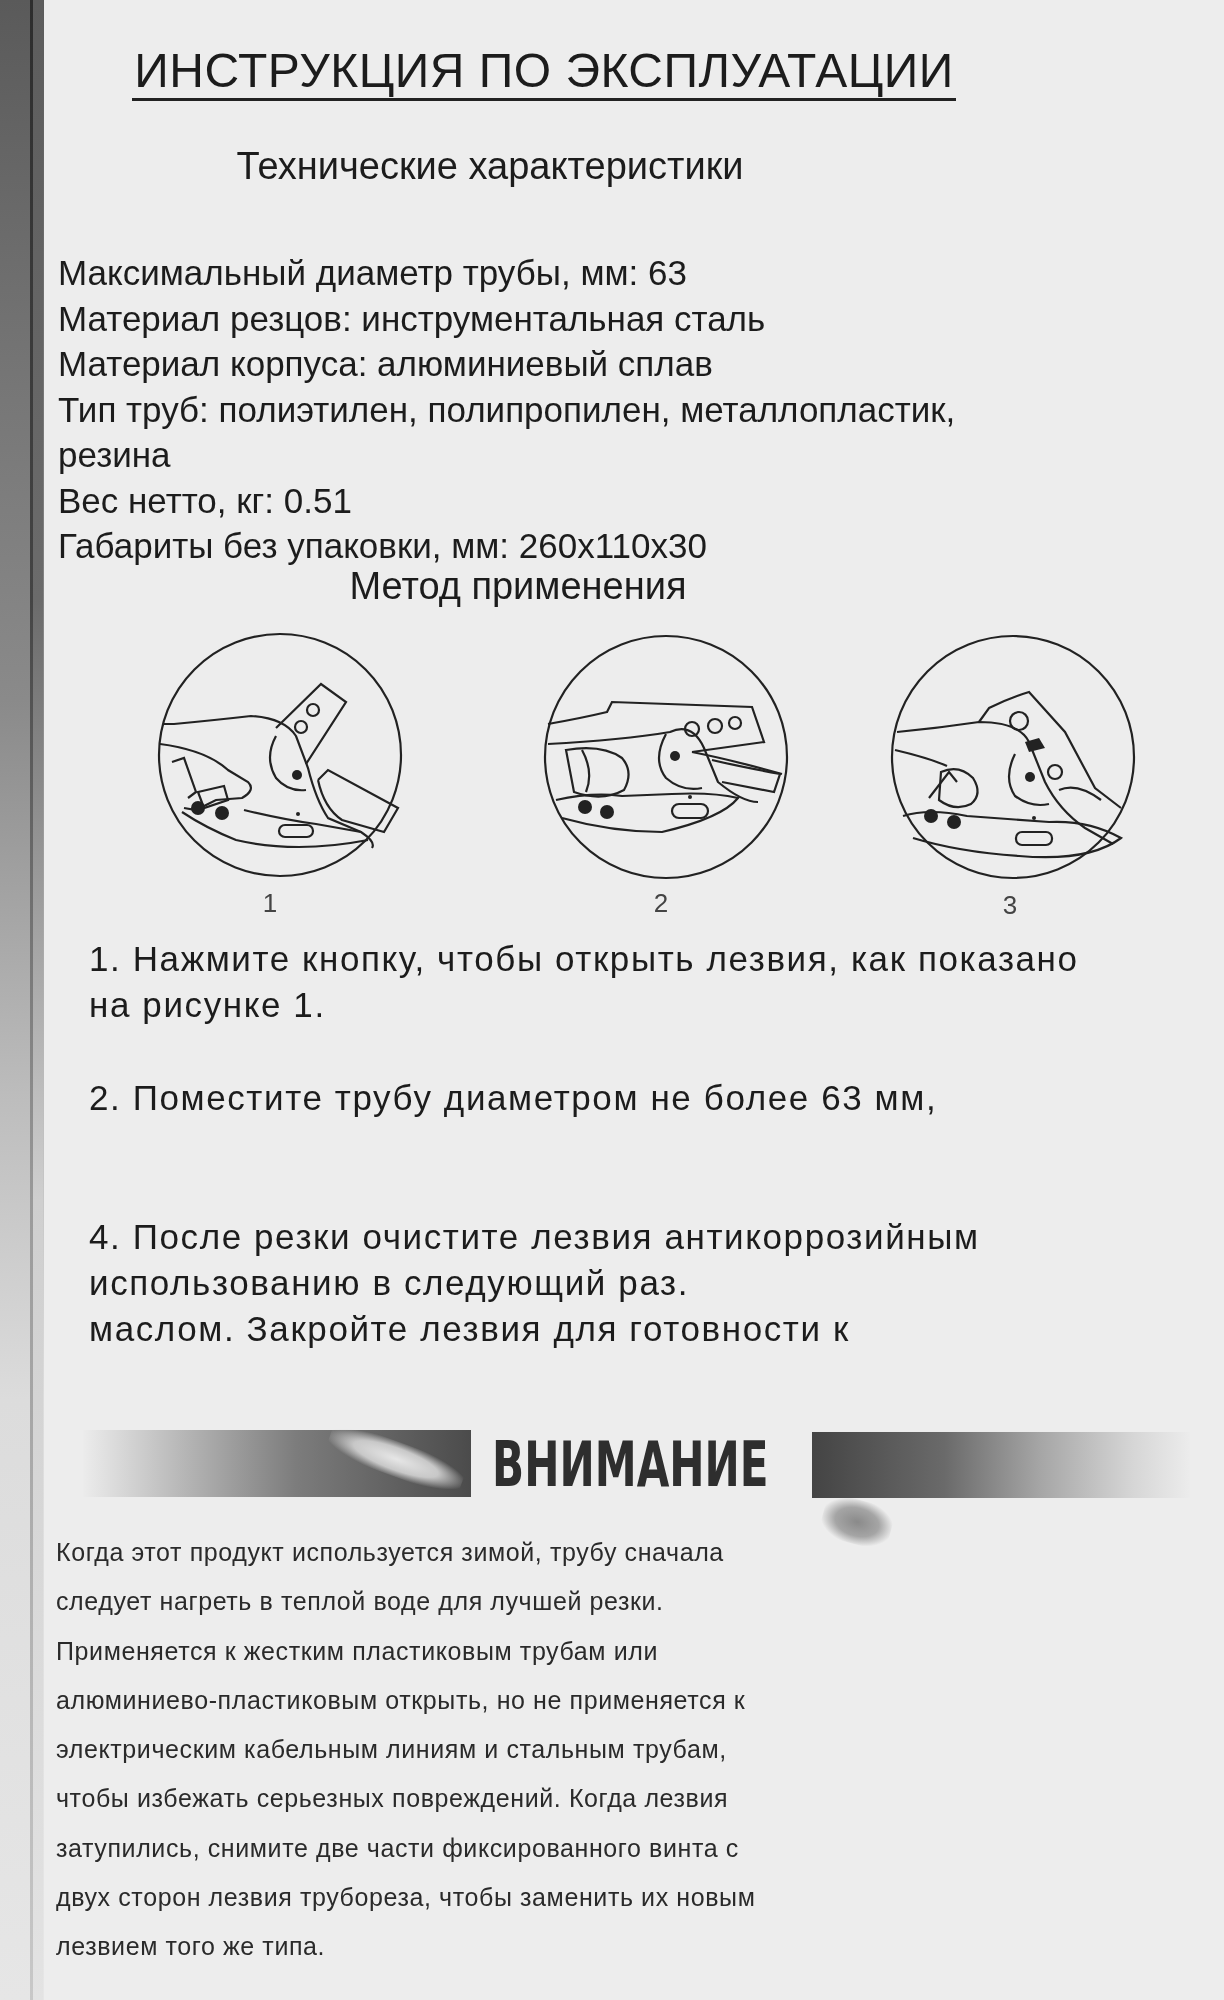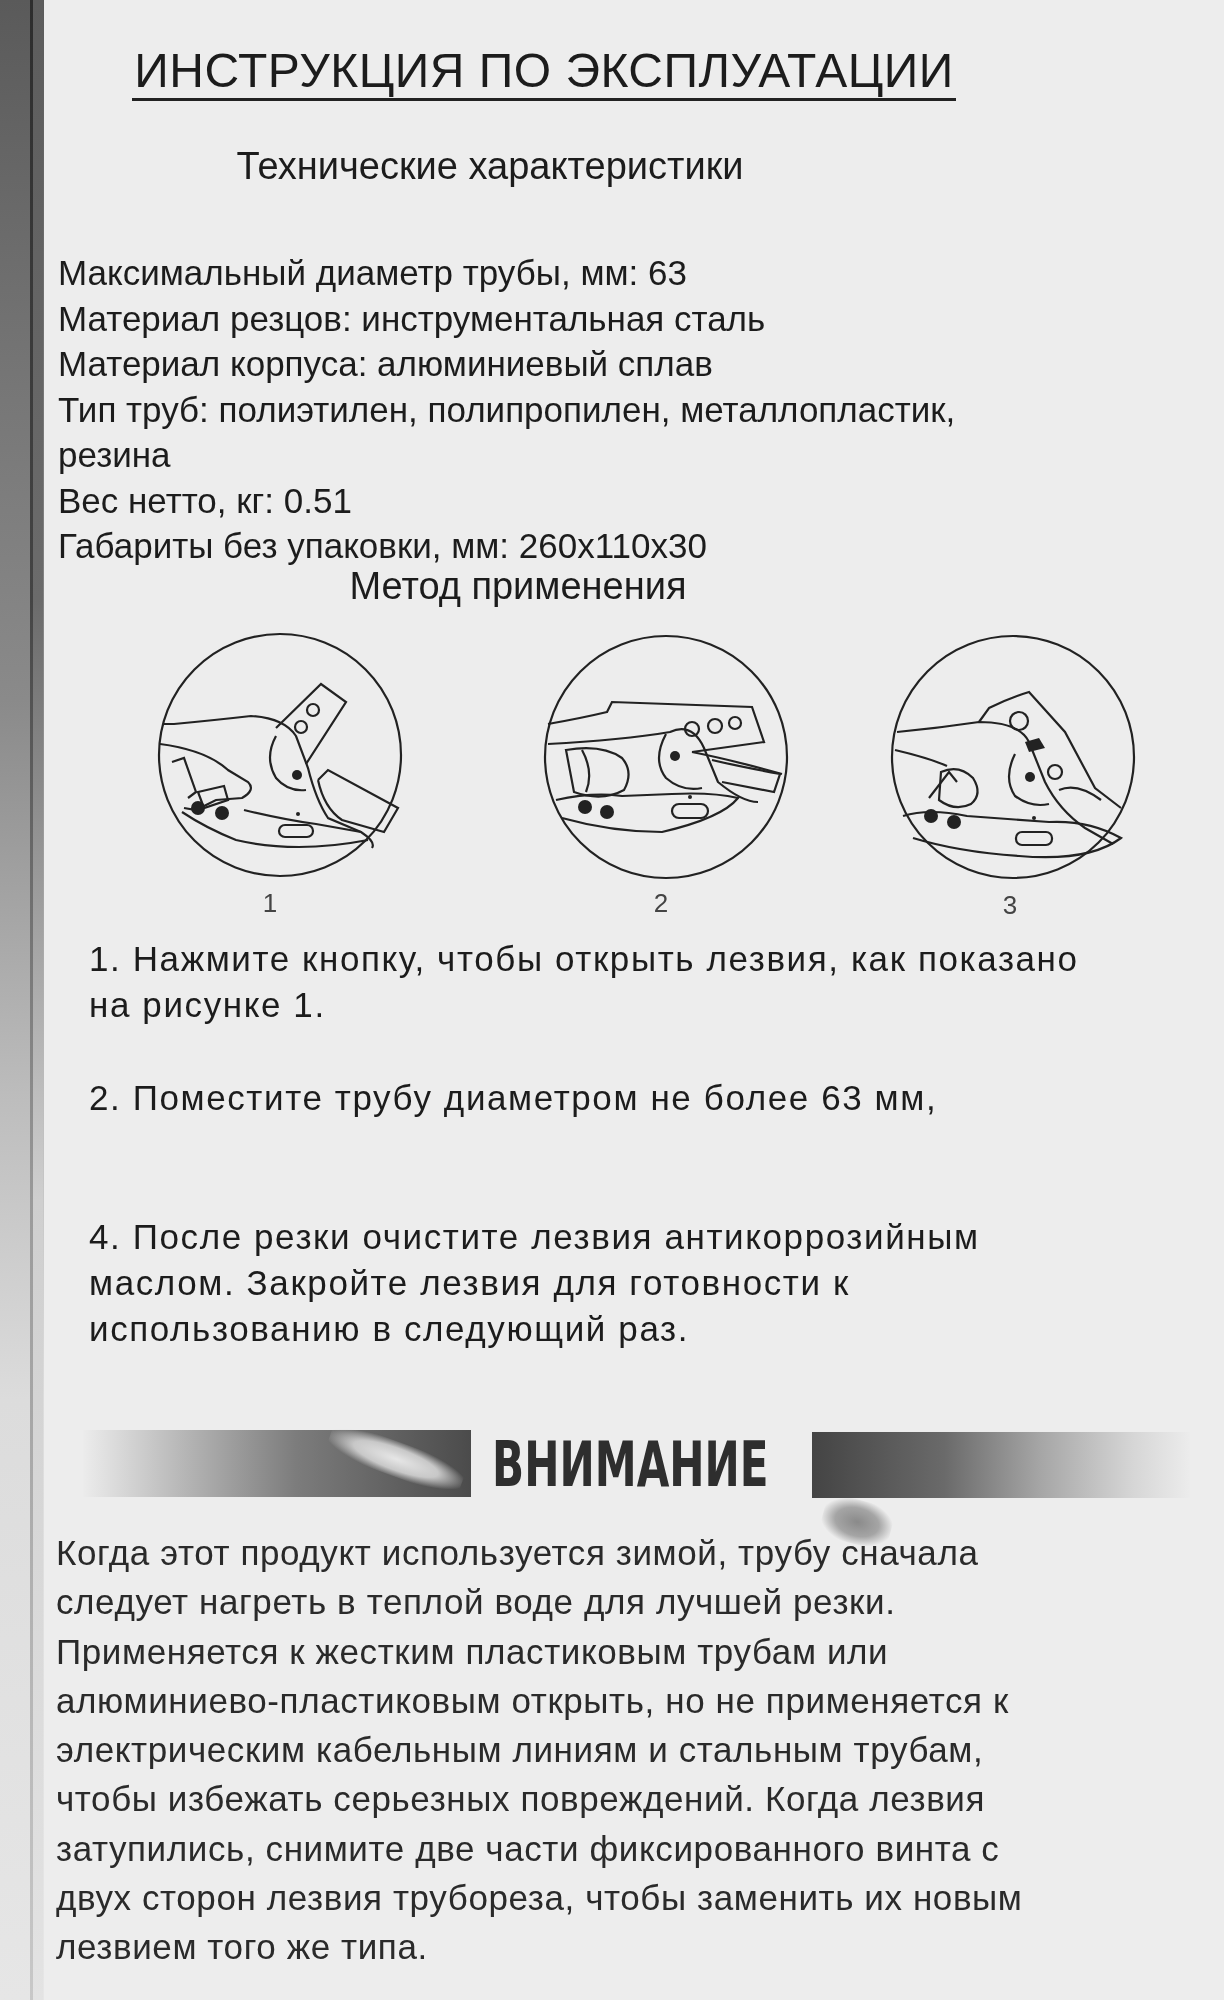--- a/index.html
+++ b/index.html
@@ -28,21 +28,21 @@
   .abs { position: absolute; white-space: nowrap; }
   .title {
     left: 0; width: 1088px; top: 44px; text-align: center;
     font-size: 48px; line-height: 54px; letter-spacing: 0.5px;
   }
   .title span { border-bottom: 3px solid #222; padding: 0 2px 1px; }
   .h2 { left: 0; width: 980px; text-align: center; font-size: 38px; line-height: 44px; }
   .spec { left: 58px; font-size: 35px; line-height: 45.5px; margin-top: 37px; }
   .spec div { white-space: nowrap; }
   .step { left: 55px; font-size: 35px; line-height: 46px; letter-spacing: 1.6px; margin-left: 34px; }
-  .warn { left: 56px; font-size: 35px; line-height: 49.3px; letter-spacing: 0.6px; color: #2a2a2a; }
+  .warn { left: 56px; font-size: 25px; line-height: 49.3px; letter-spacing: 0.6px; color: #2a2a2a; }
   .fig { position: absolute; }
   .fig-num { position: absolute; font-size: 26px; color: #444; width: 40px; text-align: center; }
   .bar-left {
     position: absolute; left: 83px; top: 1430px; width: 388px; height: 67px;
     background: linear-gradient(to right, rgba(236,236,236,1) 0%, #b8b8b8 25%, #7c7c7c 55%, #4b4b4b 100%);
   }
   .bar-right {
     position: absolute; left: 812px; top: 1432px; width: 378px; height: 66px;
     background: linear-gradient(to right, #444 0%, #6a6a6a 35%, #a5a5a5 60%, #d6d6d6 85%, rgba(236,236,236,1) 100%);
   }
@@ -161,22 +161,22 @@
 
 <div class="abs step" style="top:936px;">
   <div>1. Нажмите кнопку, чтобы открыть лезвия, как показано</div>
   <div>на рисунке 1.</div>
 </div>
 <div class="abs step" style="top:1075px;">
   <div>2. Поместите трубу диаметром не более 63 мм,</div>
 </div>
 <div class="abs step" style="top:1214px;">
   <div>4. После резки очистите лезвия антикоррозийным</div>
+  <div>использованию в следующий раз.</div>
   <div>маслом. Закройте лезвия для готовности к</div>
-  <div>использованию в следующий раз.</div>
 </div>
 
 <div class="bar-left"></div>
 <div class="splash"></div>
 <div class="attention">ВНИМАНИЕ</div>
 <div class="bar-right"></div>
 <div class="smudge"></div>
 
 <div class="abs warn" style="top:1528px;">
   <div>Когда этот продукт используется зимой, трубу сначала</div>

